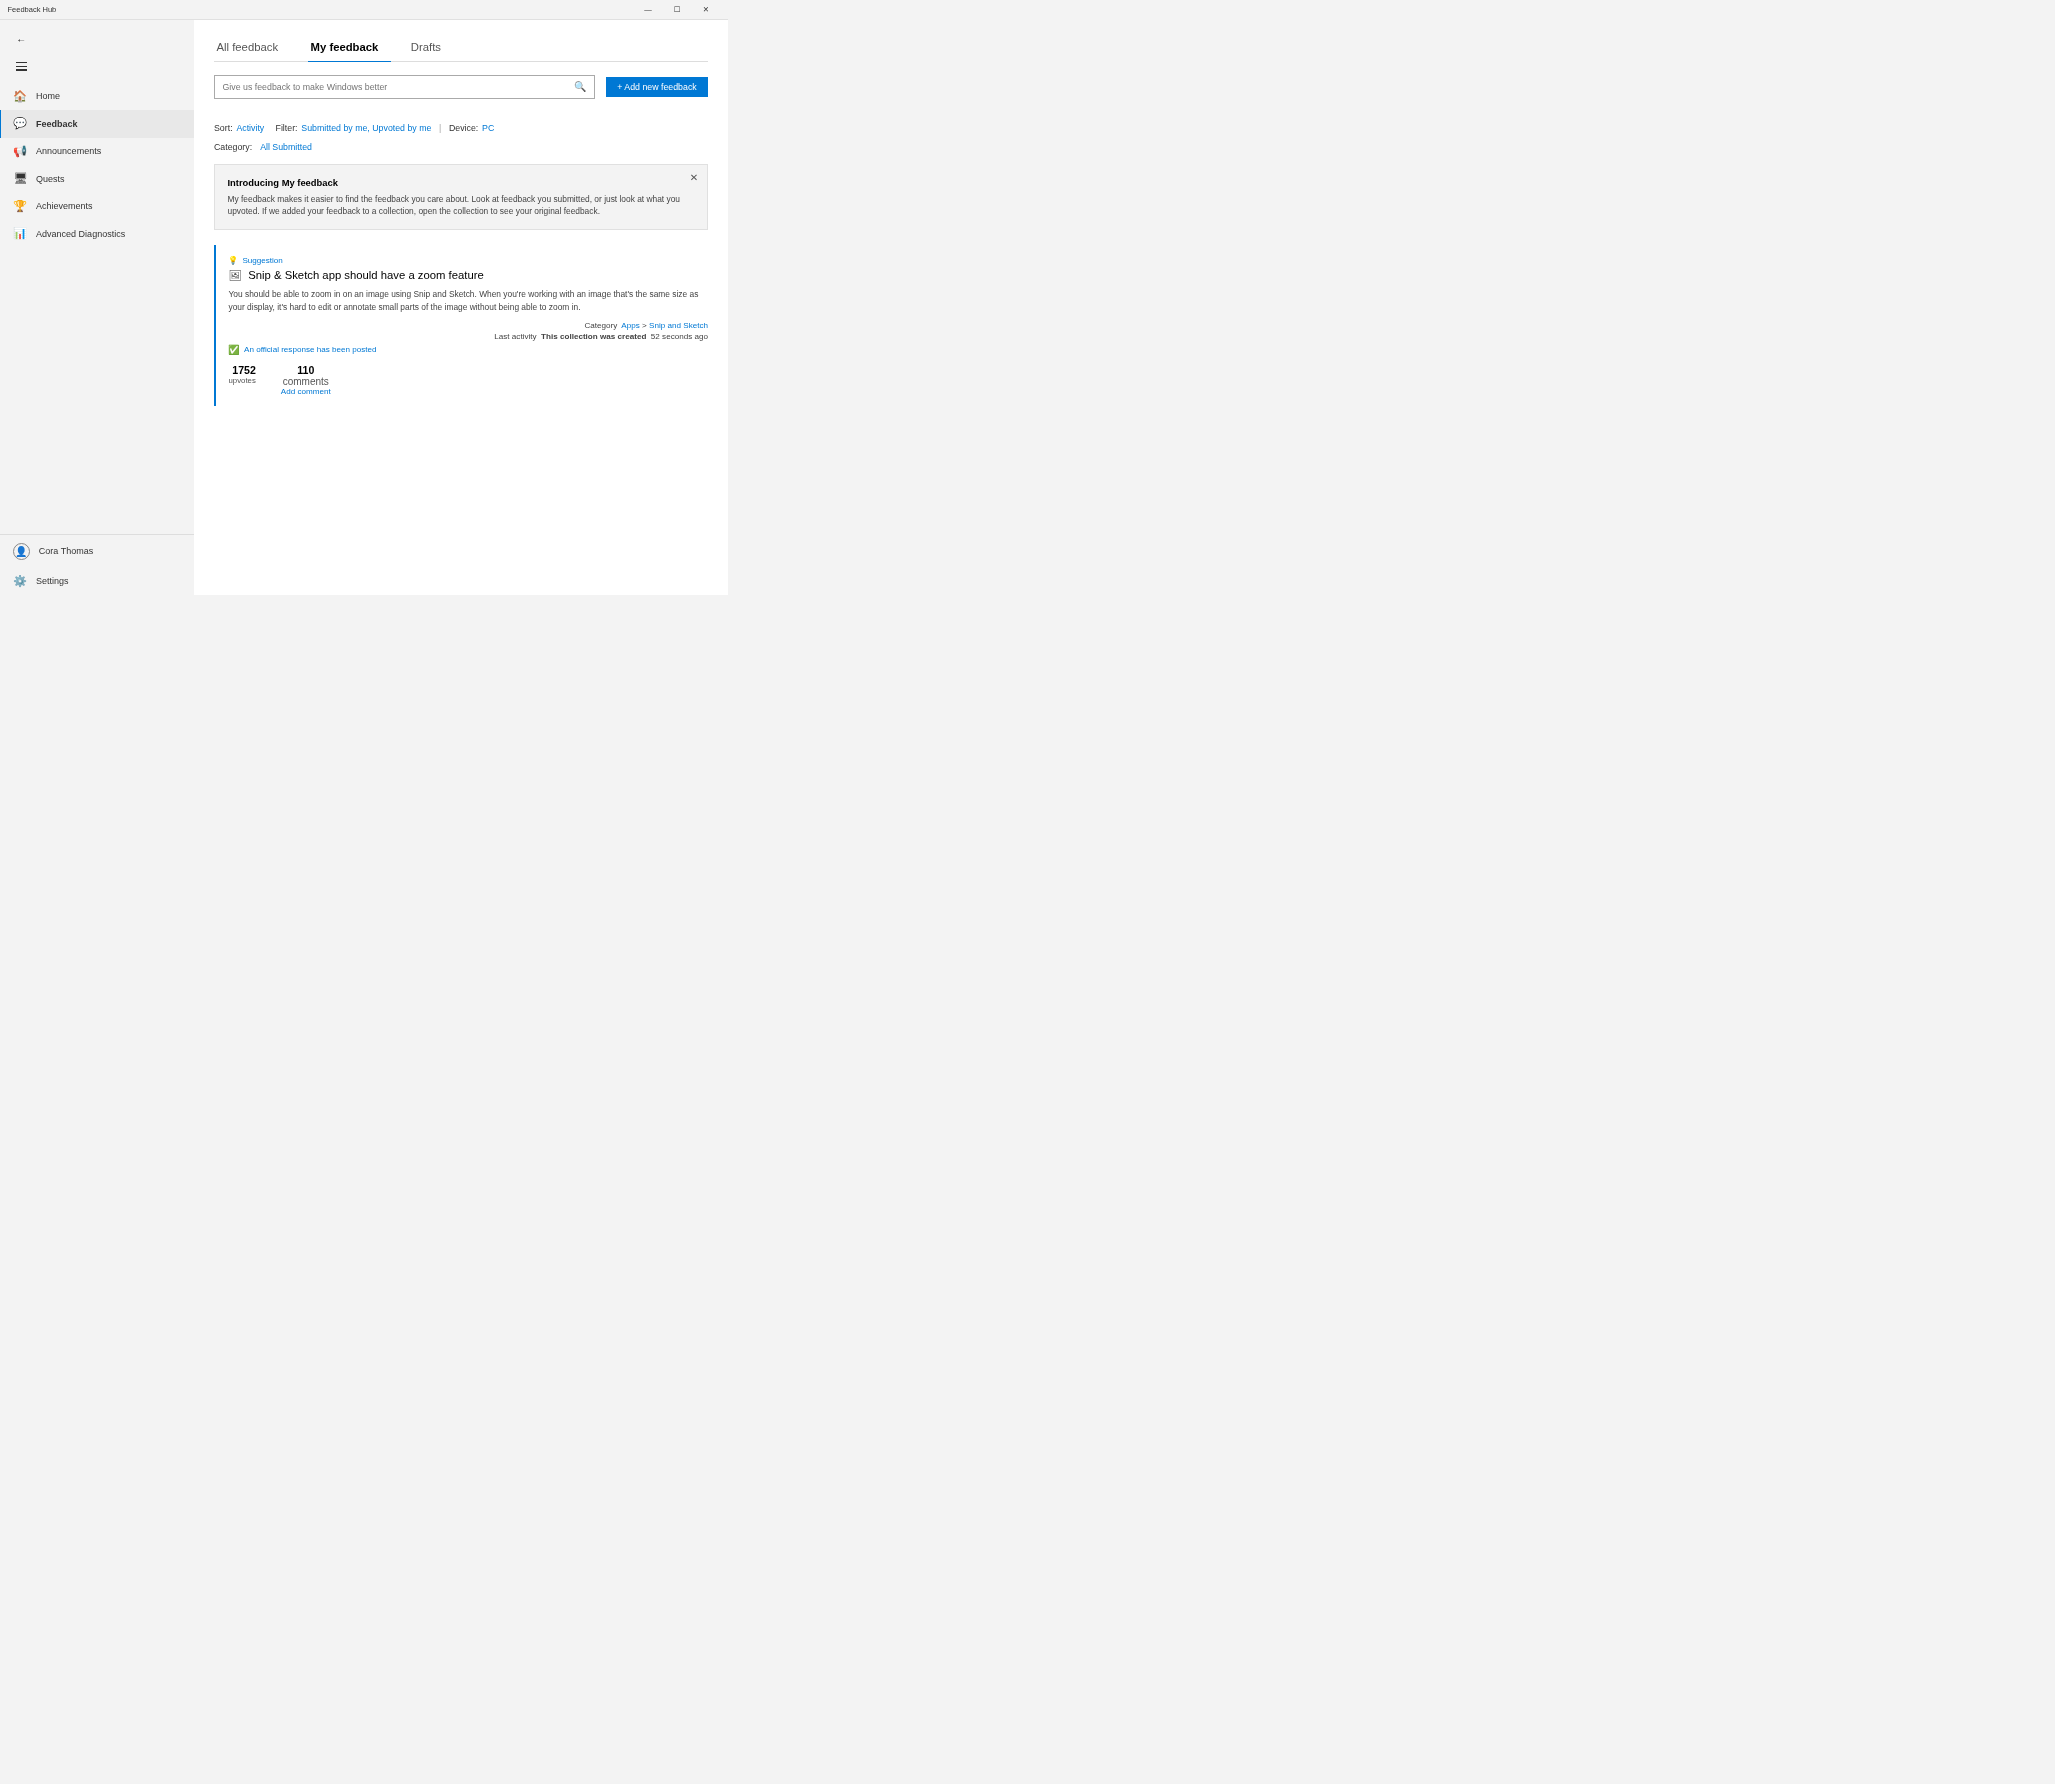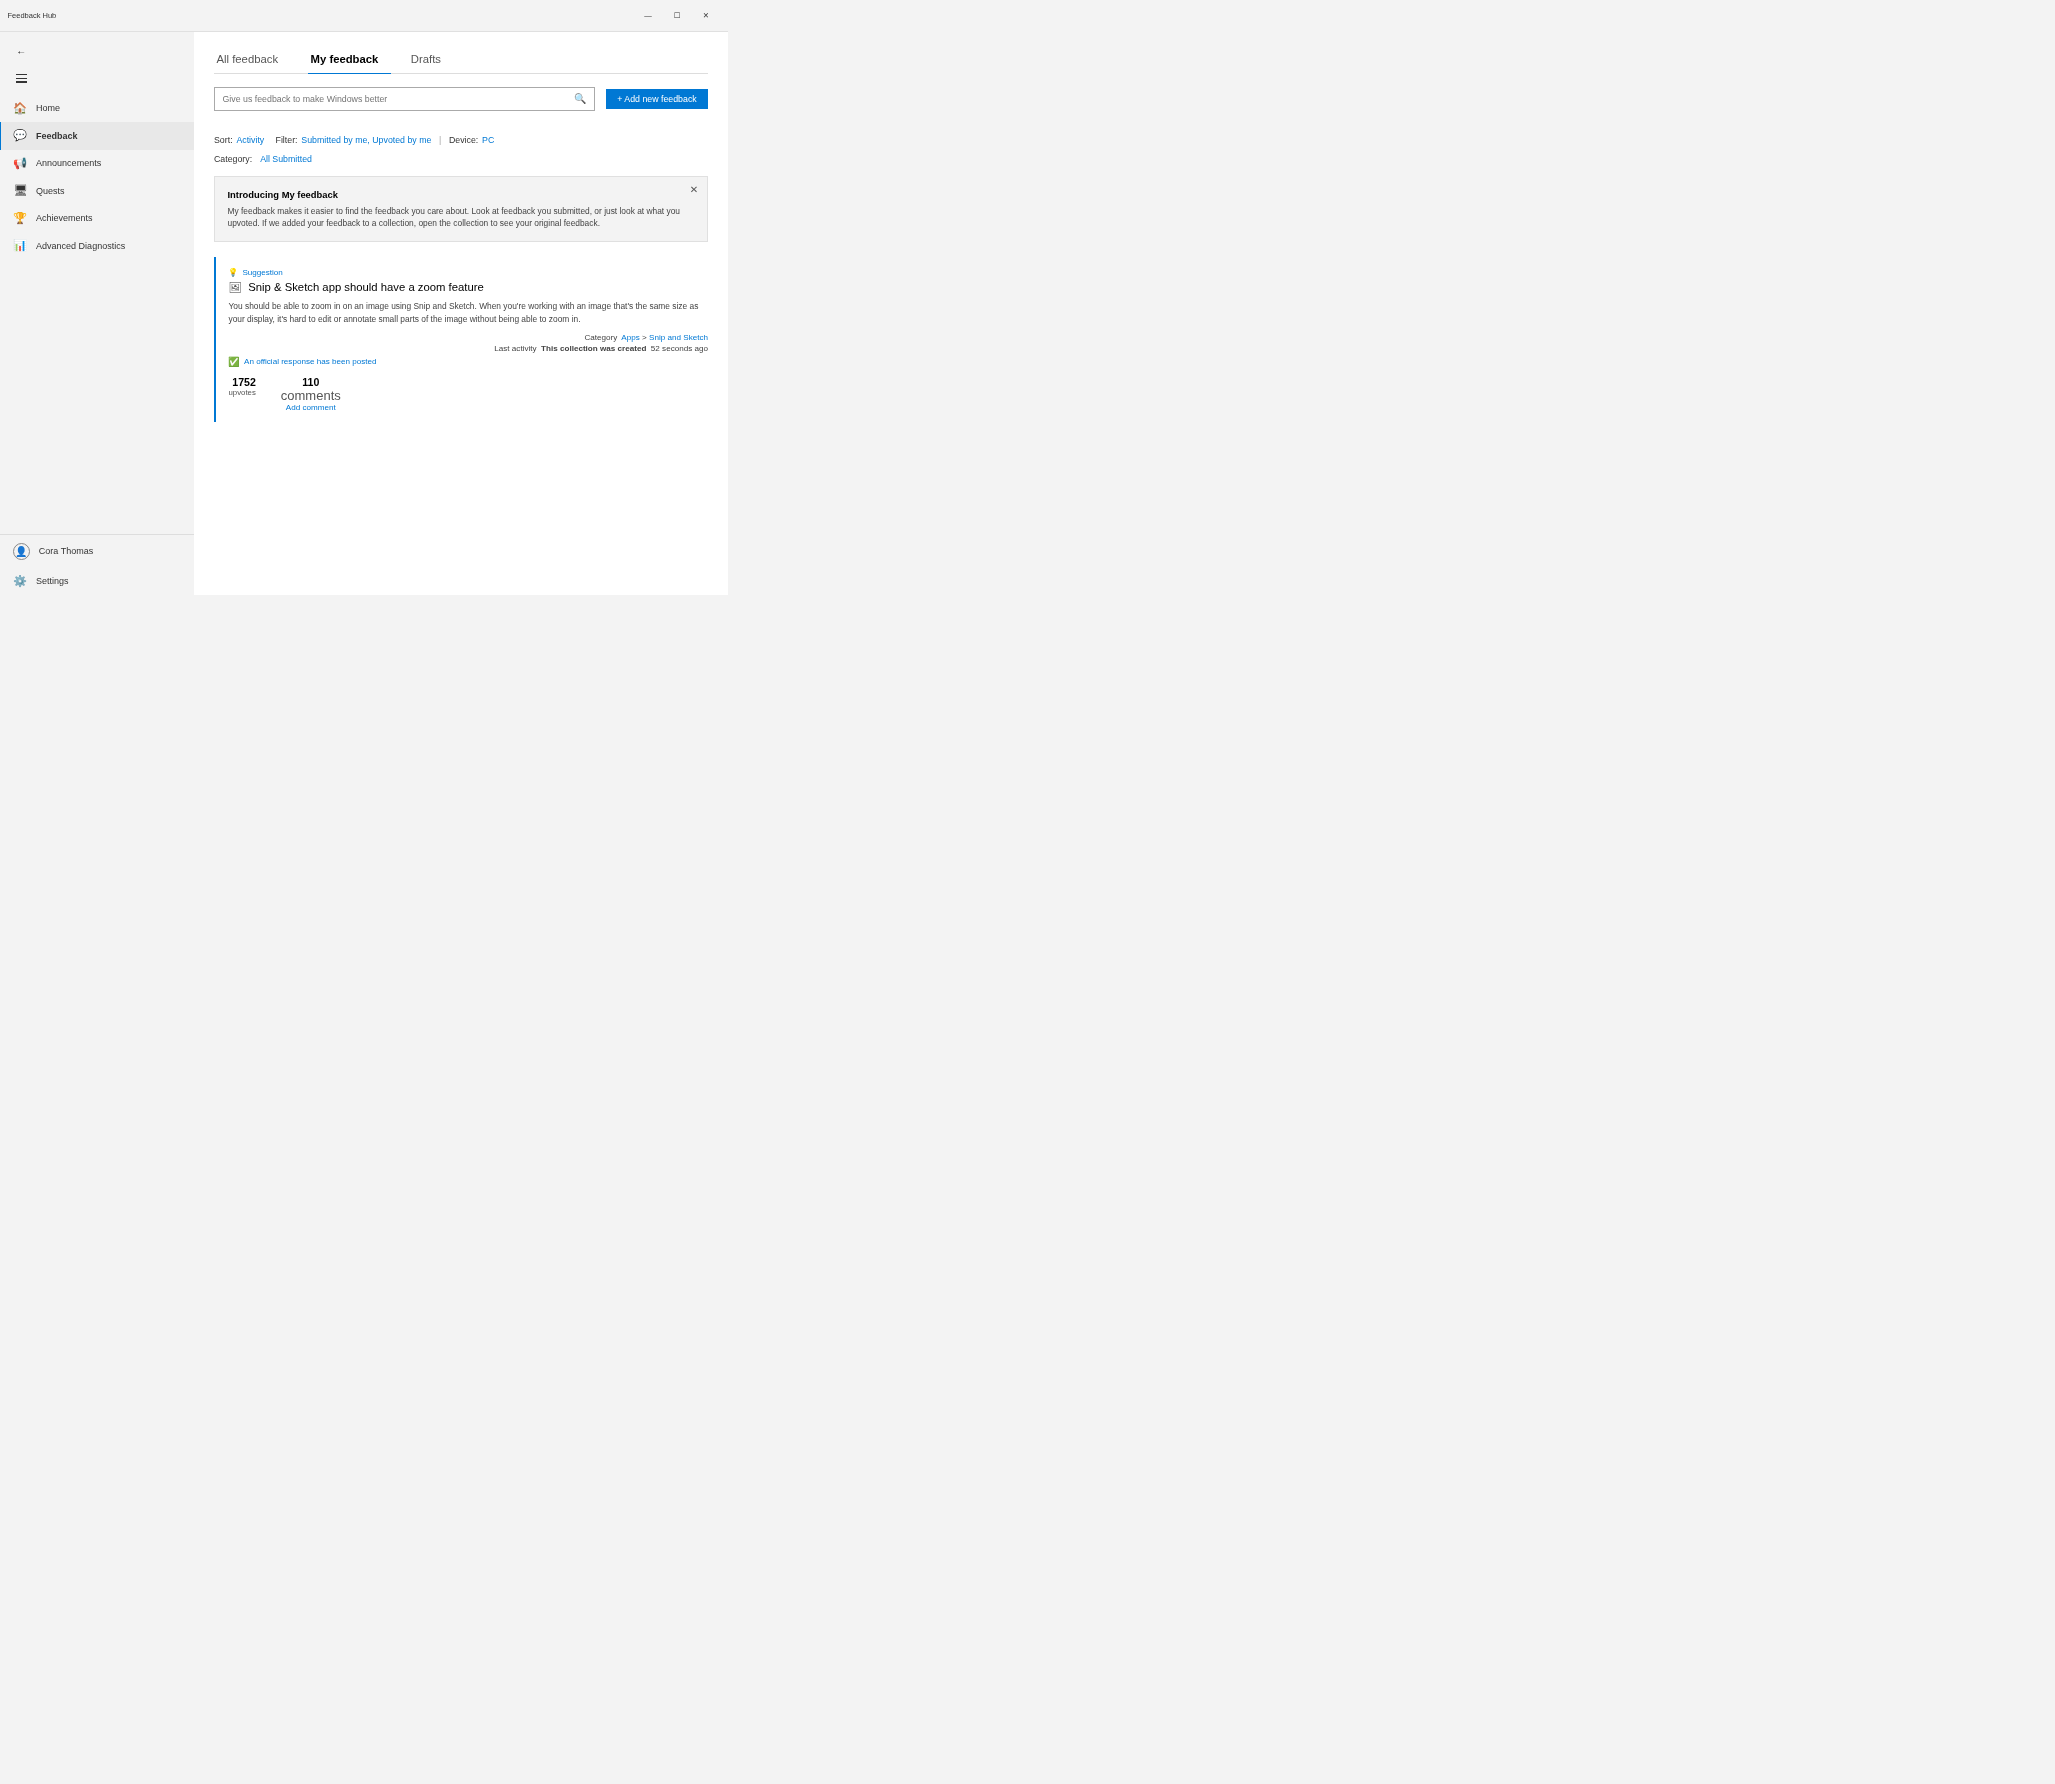--- a/index.html
+++ b/index.html
@@ -1,21 +1,21 @@
 <!DOCTYPE html>
 <html style="font-size:10px"><head>
   <meta charset="utf-8">
   <style>
     * { box-sizing: border-box; margin: 0; padding: 0; }
     body { font-family: 'Segoe UI', Arial, sans-serif; background: #f3f3f3; width: 728px; height: 595px; overflow: hidden; display: flex; flex-direction: column; }
 
     
     .titlebar {
       background: #f3f3f3;
-      height: 32px;
+      height: 20px;
       display: flex;
       align-items: center;
       padding: 0 7.5px;
       border-bottom: 0.6px solid #e0e0e0;
       justify-content: space-between;
       flex-shrink: 0;
     }
     .titlebar-left {
       display: flex;
       align-items: center;
@@ -324,21 +324,21 @@
       color: #555;
     }
     .comments-section {
       text-align: center;
     }
     .comments-num {
       font-size: 10.6px;
       font-weight: 700;
     }
     .comments-label {
-      font-size: 13px;
+      font-size: 10px;
       color: #555;
     }
     .add-comment-link {
       color: #0078d4;
       font-size: 8.1px;
       cursor: pointer;
     }
   </style>
 </head>
 <body>

